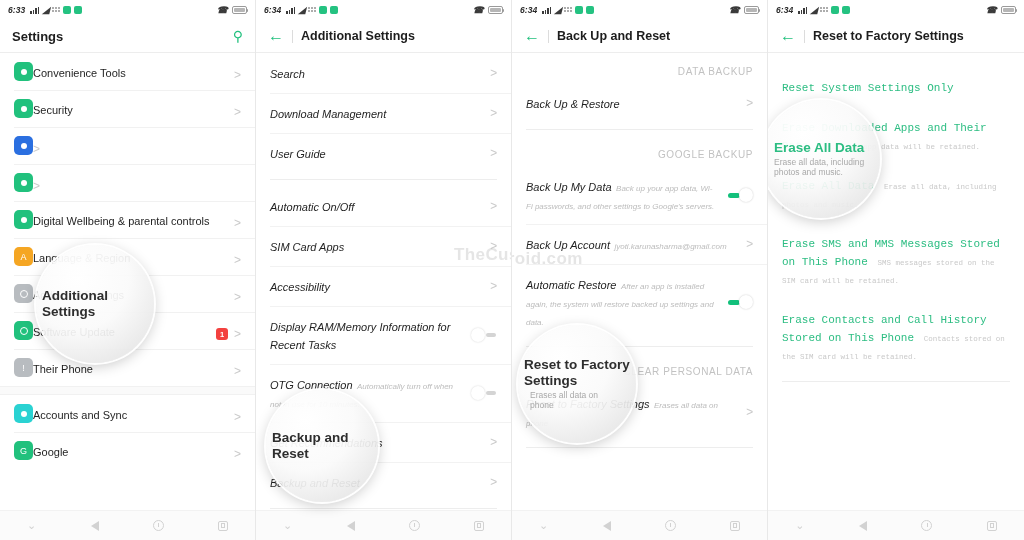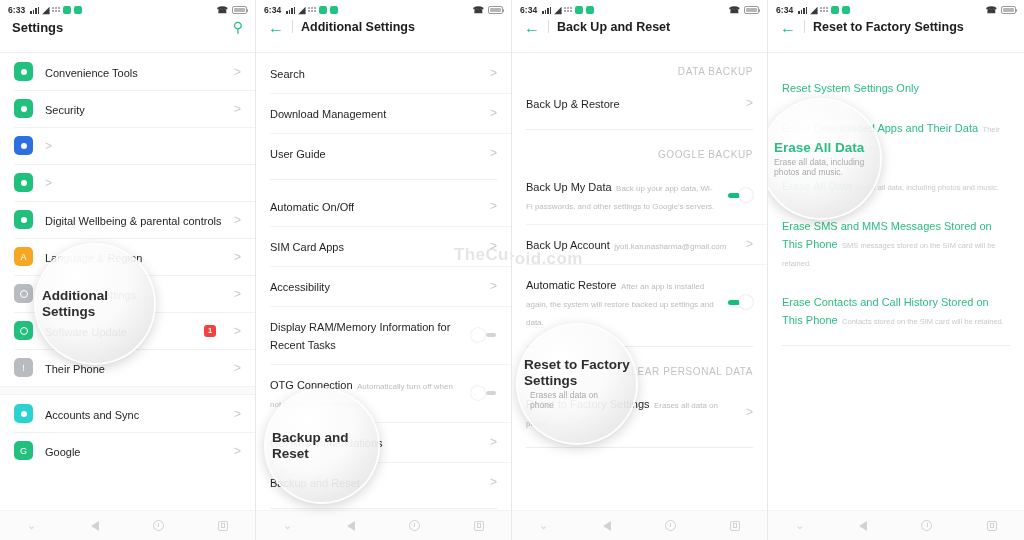--- a/index.html
+++ b/index.html
@@ -17,21 +17,21 @@
     background: #ffffff;
     overflow: hidden;
     border-right: 1px solid #e8e8e8;
   }
   .panel:last-child { border-right: none; }
 
   
   .statusbar {
     height: 20px; display: flex; align-items: center;
     padding: 0 8px; gap: 3px;
-    font-size: 8.5px; color: #2b2b2b; font-weight: 700;
+    font-size: 8.5px; color: #2b2b2b; font-weight: 700; font-style: italic;
   }
   .sb-time { letter-spacing: .1px; margin-right: 2px; }
   .sb-left { display: flex; align-items: center; gap: 3px; }
   .sb-right { margin-left: auto; display: flex; align-items: center; gap: 4px; }
 
   .ic-signal { display:inline-block; width:9px; height:7px; position: relative; }
   .ic-signal i { position:absolute; bottom:0; width:1.6px; background:#3a3a3a; }
   .ic-signal i:nth-child(1){left:0;height:2.5px;}
   .ic-signal i:nth-child(2){left:2.4px;height:4px;}
   .ic-signal i:nth-child(3){left:4.8px;height:5.5px;}
@@ -44,34 +44,34 @@
   .ic-grid i:nth-child(4){left:0;top:3px}.ic-grid i:nth-child(5){left:3px;top:3px}.ic-grid i:nth-child(6){left:6px;top:3px}
 
   .ic-app { width:8px;height:8px;border-radius:2px;background:#24c281;display:inline-block;}
   .ic-phone { font-size:9px; color:#3a3a3a; }
   .ic-batt { width:15px;height:8px;border:1.1px solid #9a9a9a;border-radius:2px;position:relative;display:inline-block;}
   .ic-batt:after{content:"";position:absolute;right:-2.4px;top:2px;width:1.4px;height:3px;background:#9a9a9a;border-radius:0 1px 1px 0;}
   .ic-batt span{position:absolute;left:1px;top:1px;bottom:1px;right:1px;background:#b6b6b6;border-radius:1px;font-size:4px;}
 
   
   .appbar {
-    height: 32px; display: flex; 
+    height: 32px; display: flex; align-items: center;
     padding: 0 12px; gap: 8px;
   }
   .back-arrow { color:#22c07e; font-size:16px; line-height:1; font-weight:400; cursor:pointer; }
   .ab-divider { width:1px;height:13px;background:#dcdcdc; }
   .ab-title { font-size:12.5px; font-weight:700; color:#1d1d1d; }
   .ab-title.plain { font-size:13px; }
   .ab-search { margin-left:auto; color:#22c07e; font-size:14px; line-height:1; }
   .hairline { height:1px; background:#ededed; margin:0 0 0 0; }
 
   
   .list { padding: 0 0 0 0; }
   .row {
-    display:flex; align-items:center; gap:12px;
+    display:flex; align-items:flex-end; 
     padding: 9px 14px 9px 14px;
     position:relative;
   }
   .row + .row::before {
     content:""; position:absolute; left:14px; right:0; top:0; height:1px; background:#f1f1f1;
   }
   .rw-ico {
     width:19px;height:19px;border-radius:5px;flex:0 0 19px;
     display:flex;align-items:center;justify-content:center;
     color:#fff; font-size:9px;
@@ -99,27 +99,27 @@
   
   .toggle { width:26px;height:14px;border-radius:8px;position:relative;flex:0 0 auto; }
   .toggle.on { background:#ffffff; }
   .toggle.on .bar { position:absolute;left:1px;top:4.5px;width:12px;height:5px;border-radius:3px;background:#12c07b; }
   .toggle.on .knob { position:absolute;right:0;top:0;width:14px;height:14px;border-radius:50%;background:#fff;box-shadow:0 0 2px rgba(0,0,0,.22); }
   .toggle.off .bar { position:absolute;right:1px;top:4.5px;width:10px;height:4px;border-radius:3px;background:#d4d4d4; }
   .toggle.off .knob { position:absolute;left:0;top:0;width:14px;height:14px;border-radius:50%;background:#fff;box-shadow:0 0 2px rgba(0,0,0,.18); }
 
   
   .prow {
-    padding: 11px 14px; display:flex; align-items:center; gap:10px; position:relative;
+    padding: 11px 14px; display:flex; align-items:center; gap:10px; position:relative;font-style:italic;
   }
   .prow + .prow::before { content:""; position:absolute; left:14px; right:0; top:0; height:1px; background:#f2f2f2; }
   .prow .rw-title { font-size:11px; }
 
   
-  .grow { padding: 11px 14px 11px 14px; }
+  .grow { padding: 11px 14px 11px 14px; font-family: Liberation Mono, monospace; }
   .grow .g-title { font-size:11px; color:#2cbd82; line-height:15px; }
   .grow .g-sub { font-size:7.5px; color:#c9c9c9; line-height:10px; margin-top:2px; }
 
   
   .navbar {
     position:absolute; bottom:0; left:0; right:0; height:30px;
     background:#fbfbfb; display:flex; align-items:center; justify-content:space-around;
     border-top:1px solid #f2f2f2;
   }
   .nv { color:#d2d2d2; display:flex;align-items:center;justify-content:center; }

